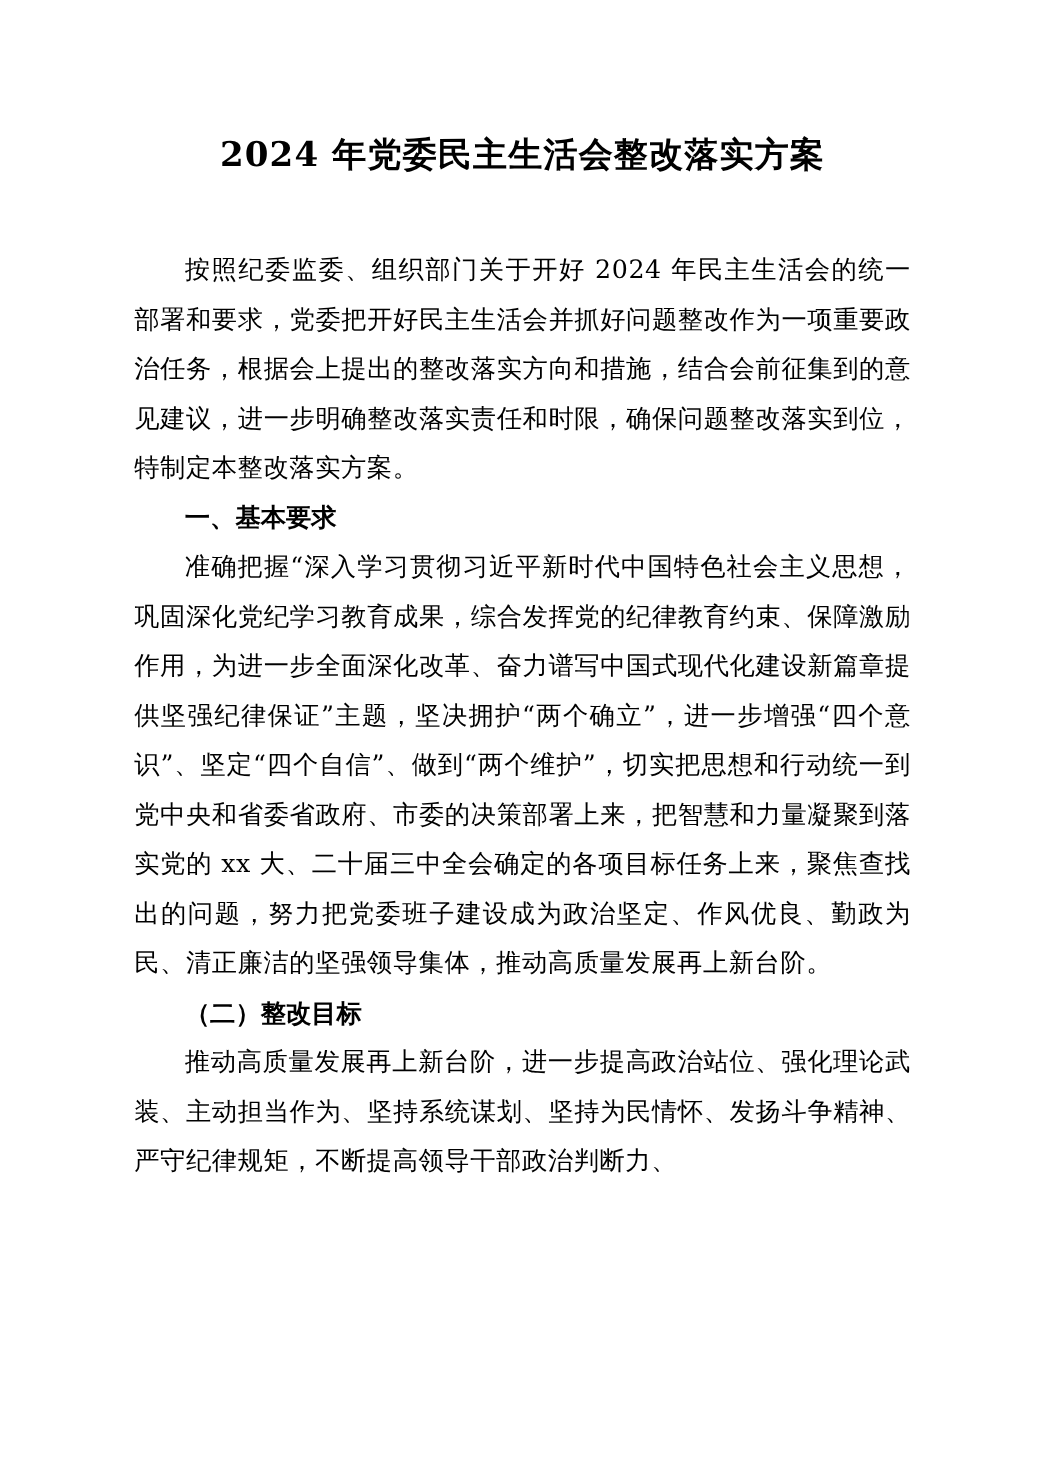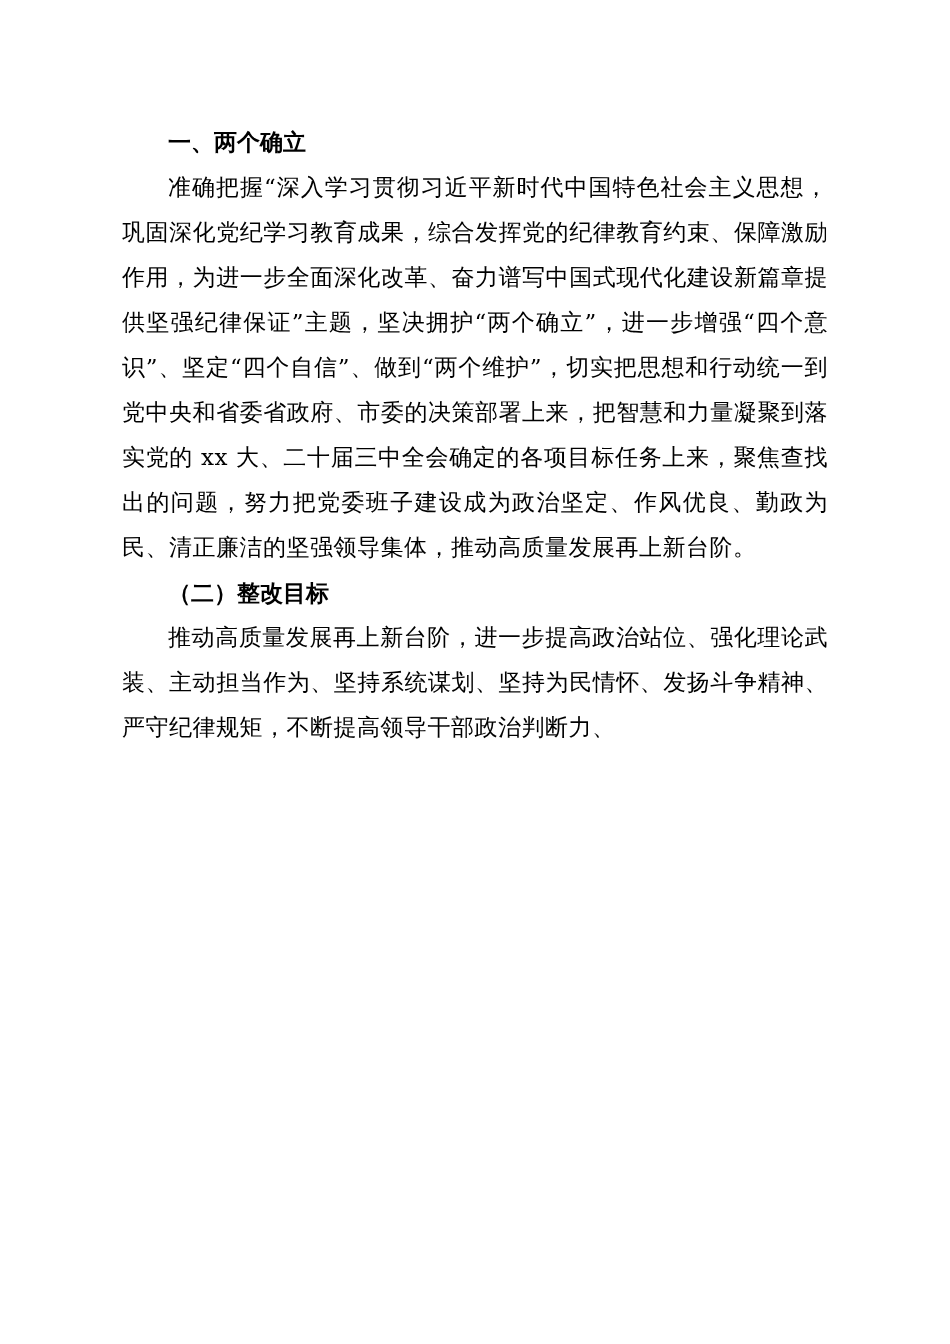--- a/index.html
+++ b/index.html
@@ -49,23 +49,25 @@
     line-height: 45px;
     text-indent: 2em;
     margin: 0;
     font-family: "DejaVu Serif", "Liberation Serif", serif;
   }
 </style>
 </head>
 <body>
 
 <div class="page">
+  <h1 class="doc-title">2024 年党委民主生活会整改落实方案</h1>
 
+  <p class="body-text">按照纪委监委、组织部门关于开好 2024 年民主生活会的统一部署和要求，党委把开好民主生活会并抓好问题整改作为一项重要政治任务，根据会上提出的整改落实方向和措施，结合会前征集到的意见建议，进一步明确整改落实责任和时限，确保问题整改落实到位，特制定本整改落实方案。</p>
 
-  <h2 class="section-heading">一、两个确立</h2>
+  <h2 class="section-heading">一、基本要求</h2>
 
 
   <p class="body-text">准确把握“深入学习贯彻习近平新时代中国特色社会主义思想，巩固深化党纪学习教育成果，综合发挥党的纪律教育约束、保障激励作用，为进一步全面深化改革、奋力谱写中国式现代化建设新篇章提供坚强纪律保证”主题，坚决拥护“两个确立”，进一步增强“四个意识”、坚定“四个自信”、做到“两个维护”，切实把思想和行动统一到党中央和省委省政府、市委的决策部署上来，把智慧和力量凝聚到落实党的 xx 大、二十届三中全会确定的各项目标任务上来，聚焦查找出的问题，努力把党委班子建设成为政治坚定、作风优良、勤政为民、清正廉洁的坚强领导集体，推动高质量发展再上新台阶。</p>
 
   <h3 class="sub-heading">（二）整改目标</h3>
 
   <p class="body-text">推动高质量发展再上新台阶，进一步提高政治站位、强化理论武装、主动担当作为、坚持系统谋划、坚持为民情怀、发扬斗争精神、严守纪律规矩，不断提高领导干部政治判断力、</p>
 </div>
 
 </body></html>

